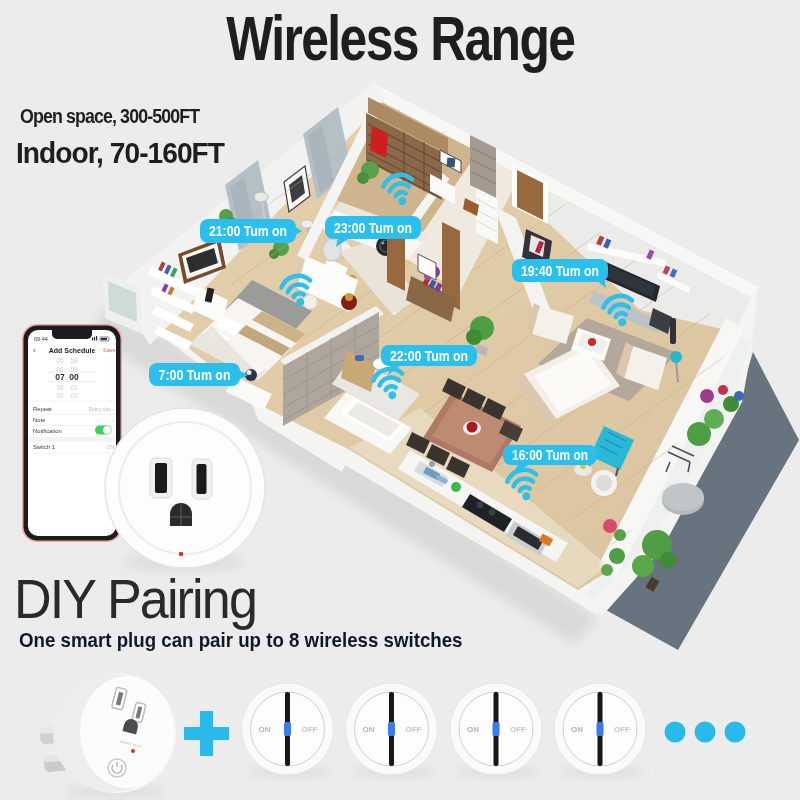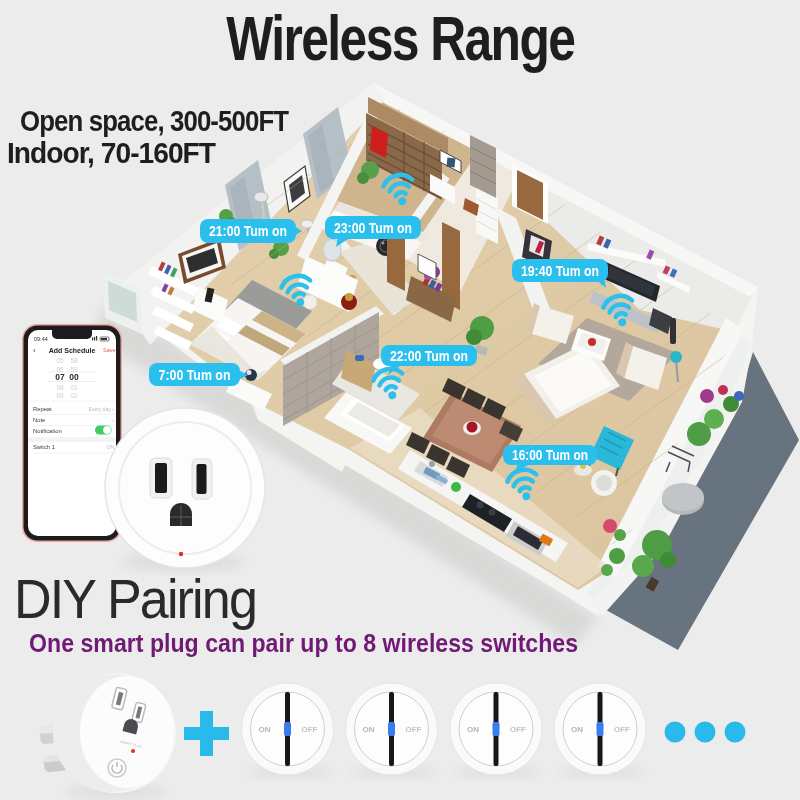--- a/index.html
+++ b/index.html
@@ -4,23 +4,23 @@
 <style>
   html,body{margin:0;padding:0;}
   body{width:800px;height:800px;background:#ececec;font-family:"Liberation Sans",sans-serif;overflow:hidden;position:relative;}
   .abs{position:absolute;}
 </style>
 </head>
 <body>
 
 <div class="abs" style="left:0;top:2px;width:800px;text-align:center;font-size:63px;font-weight:bold;color:#1e1e20;letter-spacing:-2px;"><span style="display:inline-block;transform:scaleX(0.79);transform-origin:center;">Wireless Range</span></div>
 
-<div class="abs" style="left:20px;top:105px;font-size:29px;font-weight:bold;color:#1e1e20;letter-spacing:-1px;"><span style="display:inline-block;transform:scaleX(0.89);transform-origin:left;">Open space, 300-500FT</span></div>
-
-<div class="abs" style="left:7px;top:137px;font-size:29px;font-weight:bold;color:#1e1e20;letter-spacing:-1px;"><span style="display:inline-block;transform:scaleX(0.97);transform-origin:left;">Indoor, 70-160FT</span></div>
+<div class="abs" style="left:20px;top:105px;font-size:20px;font-weight:bold;color:#1e1e20;letter-spacing:-1px;"><span style="display:inline-block;transform:scaleX(0.89);transform-origin:left;">Open space, 300-500FT</span></div>
+
+<div class="abs" style="left:16px;top:137px;font-size:29px;font-weight:bold;color:#1e1e20;letter-spacing:-1px;"><span style="display:inline-block;transform:scaleX(0.97);transform-origin:left;">Indoor, 70-160FT</span></div>
 
 <svg class="abs" style="left:0;top:0;" width="800" height="800" viewBox="0 0 800 800">
 <defs>
   <linearGradient id="wood" x1="0" y1="0" x2="1" y2="1">
     <stop offset="0" stop-color="#e5d1ae"></stop>
     <stop offset="1" stop-color="#dac49f"></stop>
   </linearGradient>
   <filter id="soft" x="-20%" y="-20%" width="140%" height="140%">
         <feGaussianBlur stdDeviation="6"></feGaussianBlur>
       </filter>
@@ -566,13 +566,13 @@
 
 <g fill="#29b9ea">
 <circle cx="675" cy="732" r="10.5"></circle>
 <circle cx="705" cy="732" r="10.5"></circle>
 <circle cx="735" cy="732" r="10.5"></circle>
 </g>
 </svg>
 
 <div class="abs" style="left:14px;top:566px;font-size:56px;font-weight:normal;color:#2a2a2c;letter-spacing:-2px;"><span style="display:inline-block;transform:scaleX(0.93);transform-origin:left;">DIY Pairing</span></div>
 
-<div class="abs" style="left:29px;top:628px;font-size:26px;font-weight:bold;color:#701a75;"><span style="display:inline-block;transform:scaleX(0.89);transform-origin:left;">One smart plug can pair up to 8 wireless switches</span></div>
+<div class="abs" style="left:19px;top:628px;font-size:21px;font-weight:bold;color:#0f172a;"><span style="display:inline-block;transform:scaleX(0.89);transform-origin:left;">One smart plug can pair up to 8 wireless switches</span></div>
 
 </body></html>

